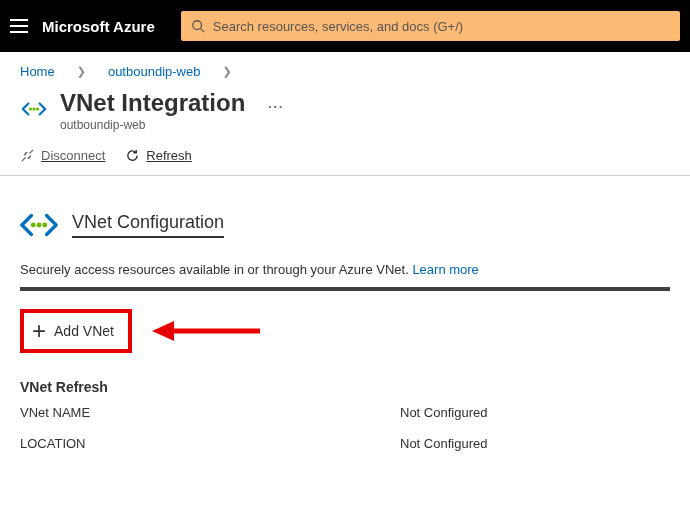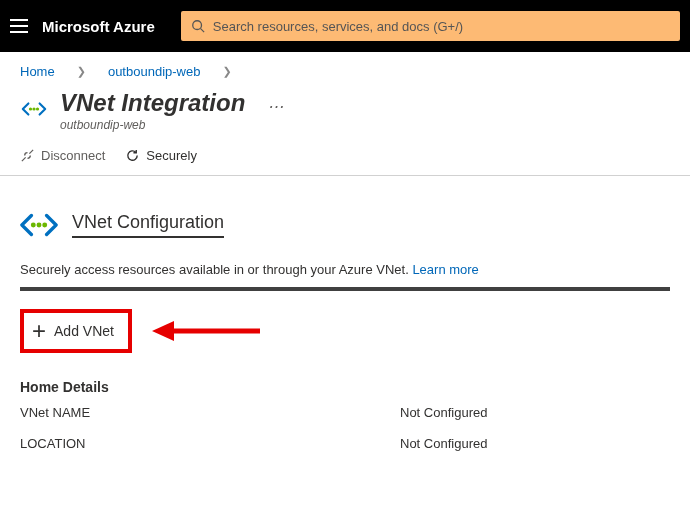--- a/index.html
+++ b/index.html
@@ -11,27 +11,27 @@
   .brand { font-size: 15px; font-weight: 600; white-space: nowrap; }
   .searchbox { flex: 1; margin-left: 14px; background: #fdba74; height: 30px; display: flex; align-items: center; padding: 0 10px; gap: 8px; border-radius: 2px; }
   .searchbox svg { width: 14px; height: 14px; color: #555; flex-shrink: 0; }
   .searchbox input { border: none; outline: none; background: transparent; flex: 1; font-size: 13px; color: #333; }
   .searchbox input::placeholder { color: #555; }
   
   .breadcrumb { padding: 12px 20px 4px 20px; font-size: 13px; display: flex; align-items: center; gap: 22px; }
   .breadcrumb a { color: #0067b8; text-decoration: none; }
   .breadcrumb .chev { color: #888; font-size: 11px; }
   
-  .page-header { padding: 6px 20px 8px 20px; display: flex; align-items: flex-start; gap: 12px; font-style: italic; }
+  .page-header { padding: 6px 20px 8px 20px; display: flex; align-items: flex-start; gap: 12px; }
   .vnet-big-icon { width: 28px; height: 28px; margin-top: 6px; flex-shrink: 0; }
   .page-title { font-size: 24px; font-weight: 600; line-height: 1.15; }
   .page-sub { font-size: 12px; color: #605e5c; margin-top: 1px; }
   .more-dots { color: #605e5c; font-size: 16px; margin-left: 10px; margin-top: 8px; cursor: pointer; }
   
-  .toolbar { display: flex; align-items: center; gap: 20px; padding: 8px 20px 12px 20px; border-bottom: 1px solid #d1d1d1; }
+  .toolbar { display: flex; align-items: center; gap: 20px; padding: 8px 20px 12px 20px; border-bottom: 1px solid #d1d1d1; text-decoration: underline; }
   .tool-btn { display: flex; align-items: center; gap: 6px; background: none; border: none; font-size: 13px; cursor: pointer; color: #605e5c; }
   .tool-btn.enabled { color: #323130; }
   .tool-btn svg { width: 15px; height: 15px; }
   
   .body-area { padding: 30px 20px 0 20px; }
   .config-row { display: flex; align-items: center; gap: 14px; margin-bottom: 18px; }
   .vnet-med-icon { width: 38px; height: 38px; flex-shrink: 0; }
   .config-title { font-size: 18px; font-weight: 400; color: #323130; border-bottom: 2px solid #323130; padding-bottom: 3px; }
   .desc-row { font-size: 13px; color: #323130; padding-bottom: 10px; border-bottom: 4px solid #404040; }
   .desc-row a { color: #0067b8; text-decoration: none; }
@@ -97,21 +97,21 @@
       <path d="M5 8 A3 3 0 0 1 8 5"></path>
         <path d="M11 8 A3 3 0 0 1 8 11"></path>
     </svg>
     <span>Disconnect</span>
   </button>
   <button class="tool-btn enabled">
     <svg viewBox="0 0 16 16" fill="none" stroke="currentColor" stroke-width="1.5">
       <path d="M13 8 A5 5 0 1 1 11.5 4.5"></path>
         <polyline points="12,2 12,5 9,5"></polyline>
     </svg>
-    <span>Securely</span>
+    <span>Refresh</span>
   </button>
 </div>
 
 <div class="body-area">
 
   <div class="config-row">
     <svg class="vnet-med-icon" viewBox="0 0 40 40">
       <polyline points="12,10 2,20 12,30" fill="none" stroke="#0070c0" stroke-width="3.5" stroke-linecap="round" stroke-linejoin="round"></polyline>
       <polyline points="28,10 38,20 28,30" fill="none" stroke="#0070c0" stroke-width="3.5" stroke-linecap="round" stroke-linejoin="round"></polyline>
       <circle cx="14" cy="20" r="2.6" fill="#6bb700"></circle>
@@ -130,21 +130,21 @@
     <div class="add-box">
       <span class="plus">+</span>
       <span class="lbl">Add VNet</span>
     </div>
     <svg class="arrow" width="110" height="26" viewBox="0 0 110 26">
       <line x1="108" y1="13" x2="18" y2="13" stroke="#e60000" stroke-width="5"></line>
       <polygon points="0,13 22,3 22,23" fill="#e60000"></polygon>
     </svg>
   </div>
 
-  <div class="details-title">Home Details</div>
+  <div class="details-title">VNet Refresh</div>
   <div class="details-grid">
     <div class="details-row">
       <div class="k">VNet NAME</div>
       <div class="v">Not Configured</div>
     </div>
     <div class="details-row">
       <div class="k">LOCATION</div>
       <div class="v">Not Configured</div>
     </div>
   </div>

